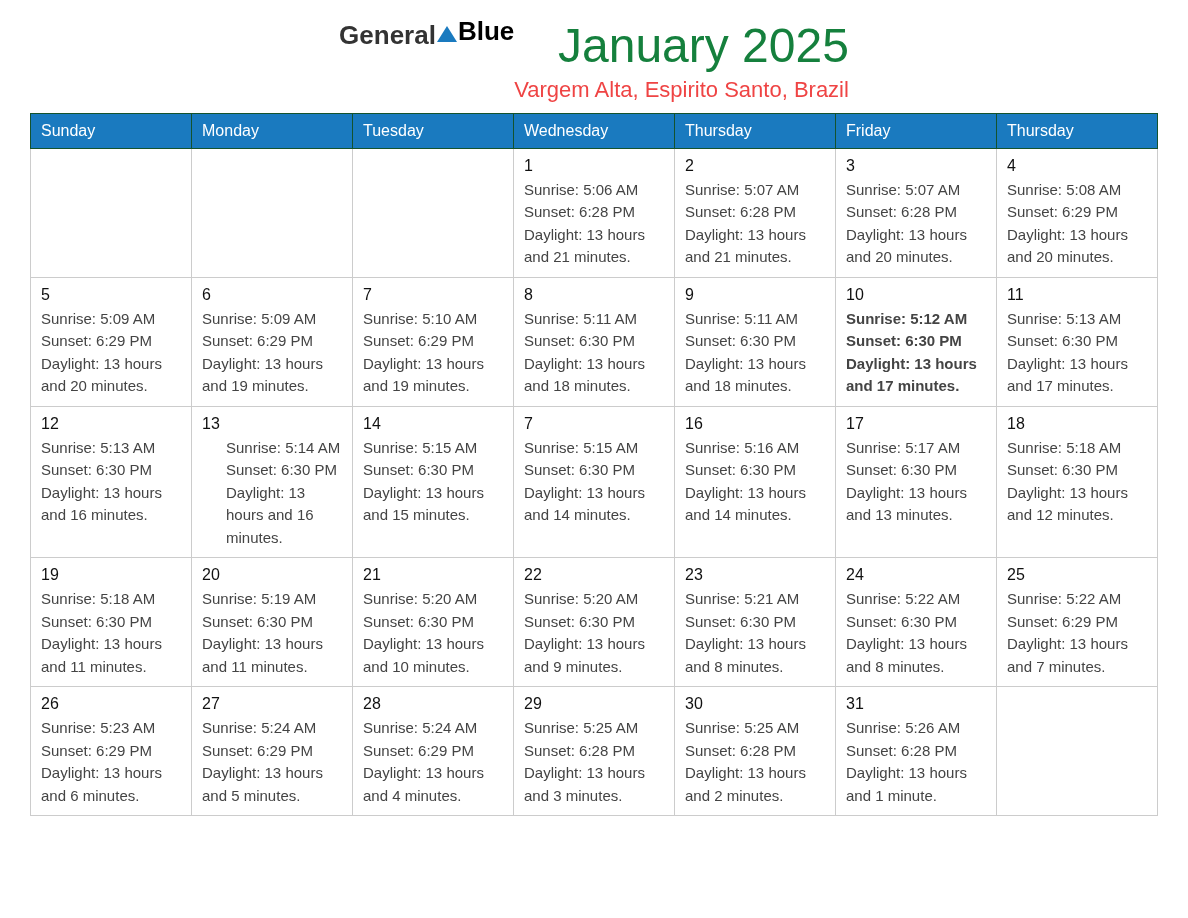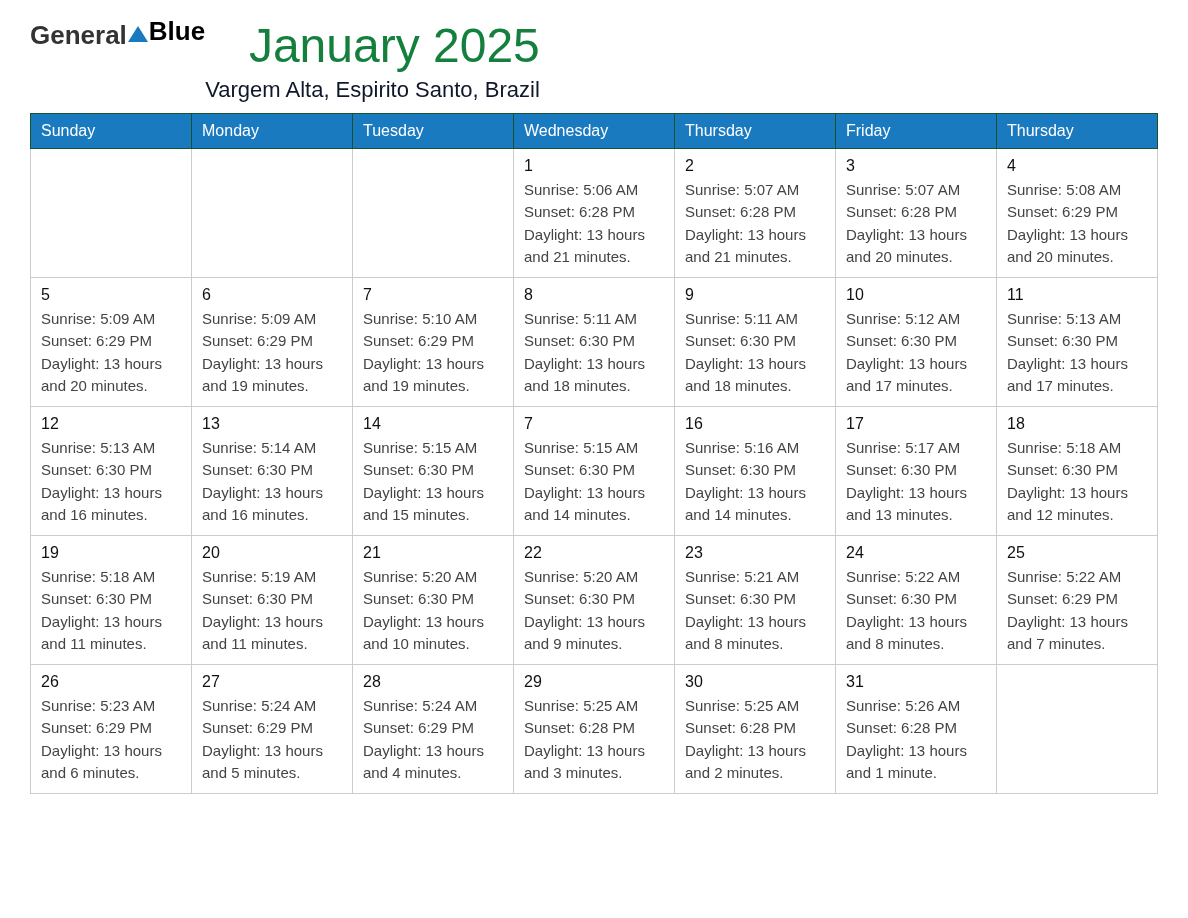--- a/index.html
+++ b/index.html
@@ -5,21 +5,21 @@
     * { box-sizing: border-box; margin: 0; padding: 0; }
     body {
       font-family: Arial, Helvetica, sans-serif;
       background: #fff;
       padding: 20px 30px;
       width: 1188px;
       min-height: 918px;
     }
     .header {
       display: flex;
-      justify-content: flex-start;
+      justify-content: center;
       align-items: flex-start;
       margin-bottom: 10px;
     }
     .logo {
       display: flex;
       align-items: center;
       gap: 0;
     }
     .logo-text-general {
       font-size: 26px;
@@ -35,21 +35,21 @@
       text-align: right;
     }
     .calendar-title {
       font-size: 48px;
       font-weight: normal;
       color: #15803d;
       line-height: 1.1;
     }
     .calendar-subtitle {
       font-size: 22px;
-      color: #0f172a;
+      color: #ef4444;
       margin-top: 4px;
     }
     .calendar-table {
       width: 100%;
       border-collapse: collapse;
       margin-top: 8px;
     }
     .calendar-table th {
       background-color: #1a7abf;
       color: #fff;
@@ -178,41 +178,41 @@
 Daylight: 13 hours and 18 minutes.</div>
         </td>
         <td>
           <span class="day-number">9</span>
           <div class="day-info" style="white-space: pre-line;">Sunrise: 5:11 AM
 Sunset: 6:30 PM
 Daylight: 13 hours and 18 minutes.</div>
         </td>
         <td>
           <span class="day-number">10</span>
-          <div class="day-info" style="white-space: pre-line;">Sunrise: 5:12 AM
+          <div class="day-info" style="white-space: pre-line; font-weight: bold;">Sunrise: 5:12 AM
 Sunset: 6:30 PM
 Daylight: 13 hours and 17 minutes.</div>
         </td>
         <td>
           <span class="day-number">11</span>
           <div class="day-info" style="white-space: pre-line;">Sunrise: 5:13 AM
 Sunset: 6:30 PM
 Daylight: 13 hours and 17 minutes.</div>
         </td>
       </tr>
       <tr>
         <td>
           <span class="day-number">12</span>
           <div class="day-info" style="white-space: pre-line;">Sunrise: 5:13 AM
 Sunset: 6:30 PM
 Daylight: 13 hours and 16 minutes.</div>
         </td>
         <td>
           <span class="day-number">13</span>
-          <div class="day-info" style="white-space: pre-line;">Sunrise: 5:14 AM
+          <div class="day-info" style="white-space: pre-line; margin-left: 24px;">Sunrise: 5:14 AM
 Sunset: 6:30 PM
 Daylight: 13 hours and 16 minutes.</div>
         </td>
         <td>
           <span class="day-number">14</span>
           <div class="day-info" style="white-space: pre-line;">Sunrise: 5:15 AM
 Sunset: 6:30 PM
 Daylight: 13 hours and 15 minutes.</div>
         </td>
         <td>

